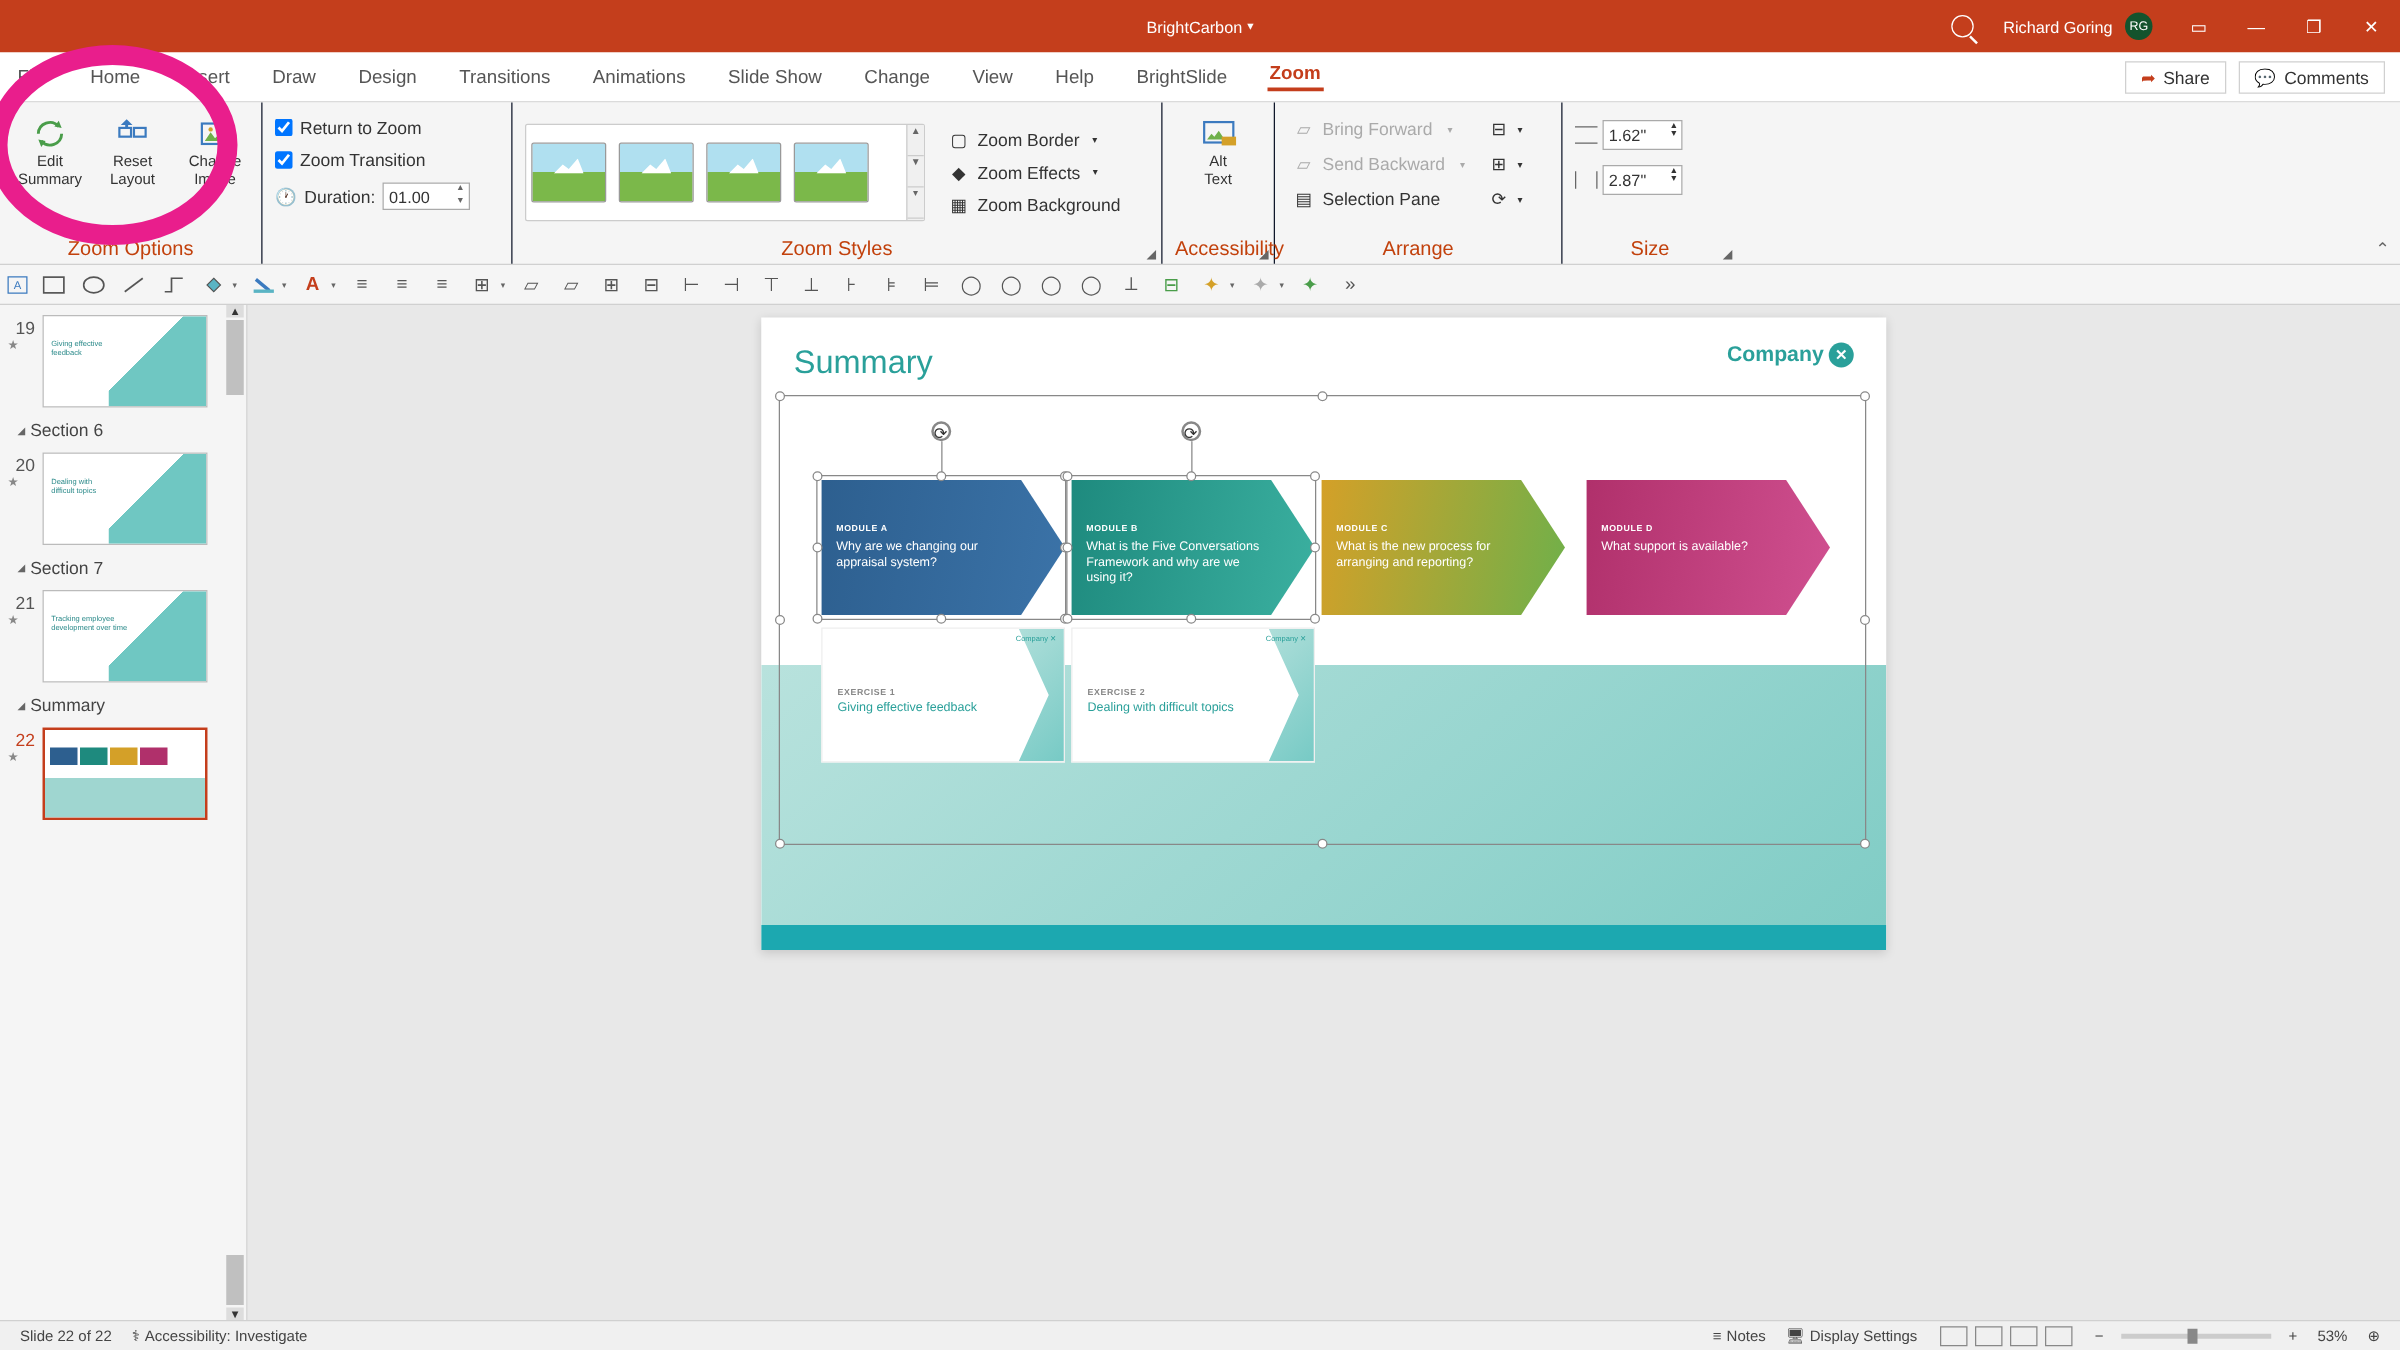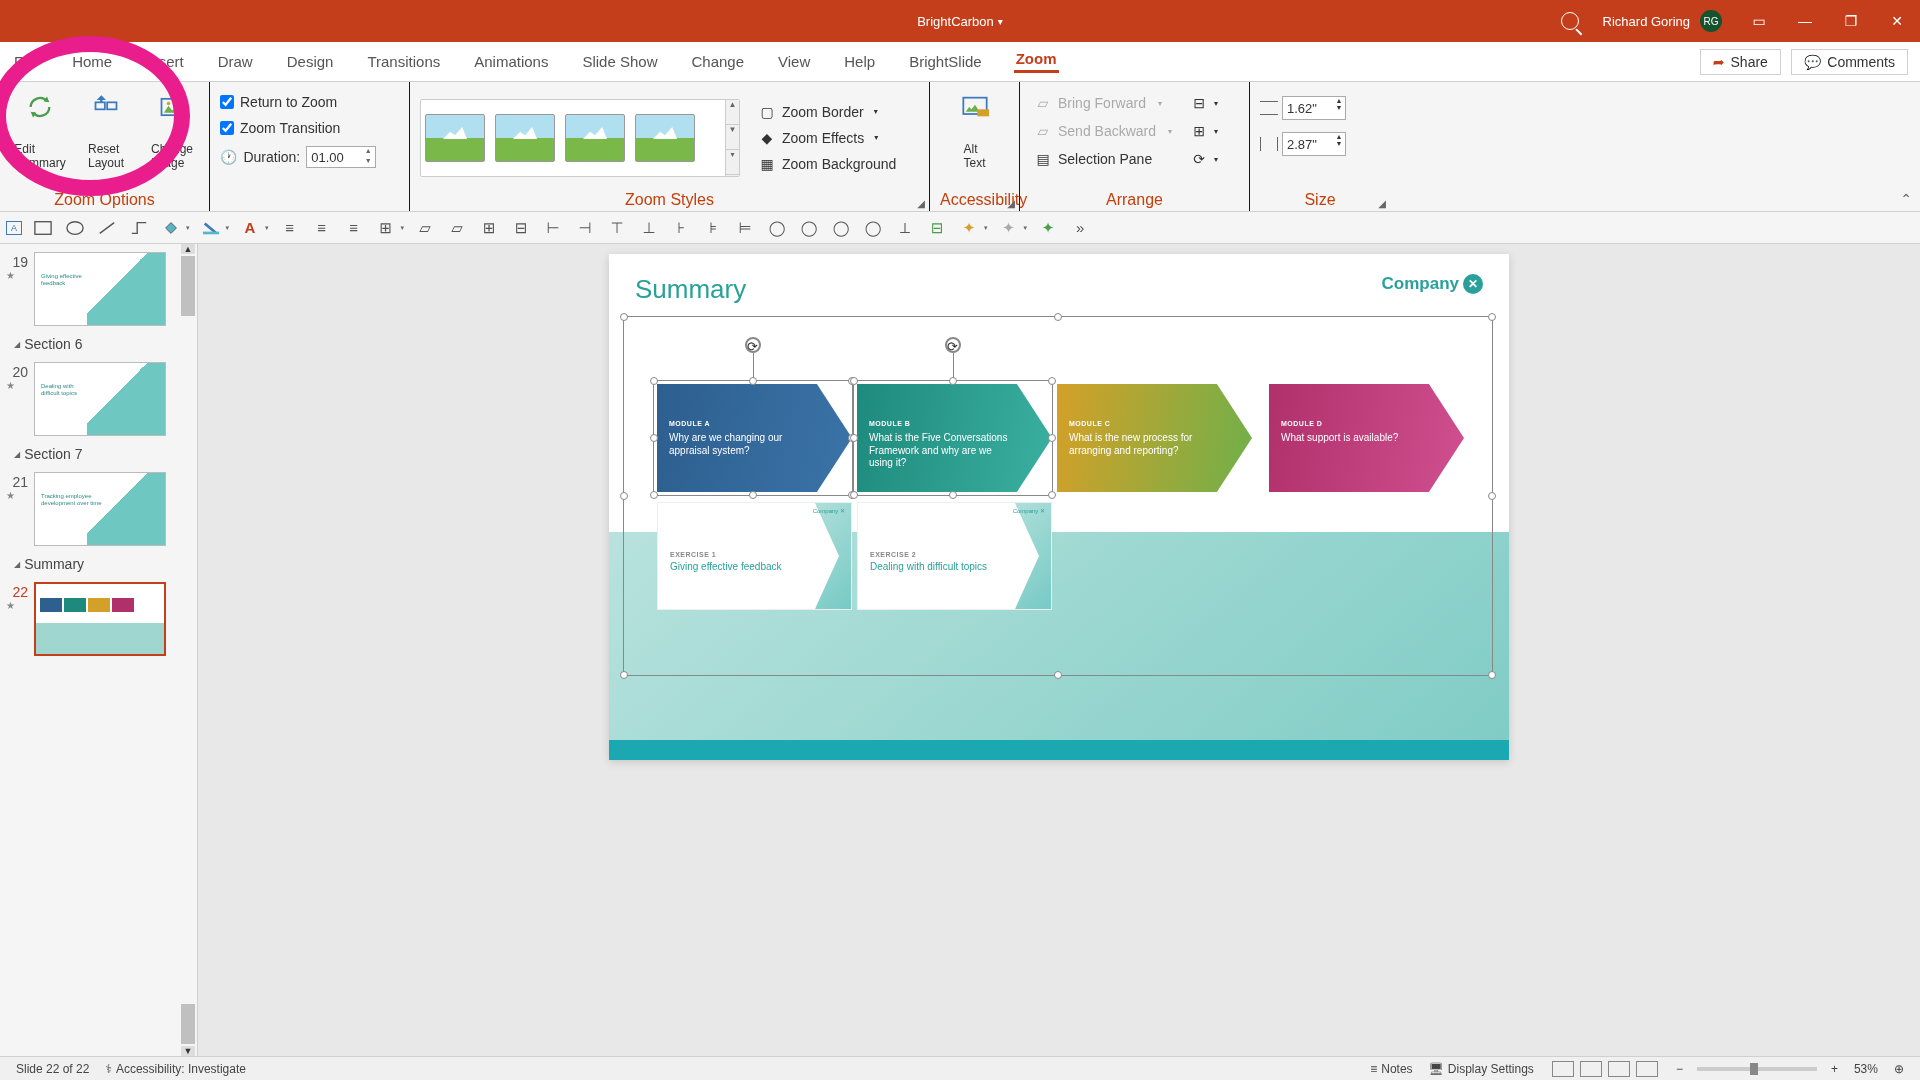--- a/index.html
+++ b/index.html
@@ -15,21 +15,21 @@
 .titlebar .winbtn{width:46px;height:42px;display:flex;align-items:center;justify-content:center;font-size:14px}
 .tabs{height:40px;background:#fff;border-bottom:1px solid #d0d0d0;display:flex;align-items:center;padding:0 12px;gap:30px;position:relative}
 .tabs .tab{font-size:15px;color:#555;padding:0 2px;cursor:pointer}
 .tabs .tab.active{color:#c43e1c;font-weight:600;border-bottom:3px solid #c43e1c;padding-bottom:3px}
 .tabs .right{display:flex;gap:10px;align-items:center}
 .tabs .sharebtn{border:1px solid #d0d0d0;padding:4px 12px;font-size:14px;display:flex;align-items:center;gap:6px;background:#fff}
 .ribbon{height:130px;background:#f5f5f5;border-bottom:1px solid #d0d0d0;display:flex;align-items:stretch;position:relative}
 .ribbon .group{border-right:1px solid #0f172a;padding:6px 10px 2px;display:flex;flex-direction:column}
 .ribbon .group .label{text-align:center;font-size:16px;color:#c2410c;padding-top:4px}
 .ribbon .group .content{flex:1;display:flex;align-items:flex-start;gap:6px}
-.bigbtn{display:flex;flex-direction:column;align-items:center;justify-content:flex-start;padding:4px 4px;font-size:12px;text-align:left;line-height:1.2;gap:20px;min-width:60px}
+.bigbtn{display:flex;flex-direction:column;align-items:center;justify-content:flex-start;padding:4px 4px;font-size:12px;text-align:center;line-height:1.2;gap:0;min-width:60px}
 .bigbtn .ico{width:30px;height:30px;display:flex;align-items:center;justify-content:center}
 .chk{display:flex;align-items:center;gap:6px;font-size:14px;padding:2px 0}
 .chk input{width:14px;height:14px}
 .optrow{display:flex;align-items:center;gap:6px;font-size:14px;padding:2px 0}
 .spinbox{width:70px;height:22px;border:1px solid #aaa;background:#fff;display:flex;align-items:center;padding:0 4px;font-size:13px;position:relative}
 .spinbox .spin{position:absolute;right:0;top:0;width:14px;height:100%;display:flex;flex-direction:column}
 .spinbox .spin span{flex:1;font-size:7px;text-align:center;line-height:1;color:#666}
 .gallery{width:320px;height:78px;border:1px solid #ccc;background:#fff;border-radius:2px;display:flex;align-items:center;padding:4px;gap:10px;position:relative}
 .gallery .thumb{width:60px;height:48px;border:1px solid #999;background:linear-gradient(#b0e0f0 50%,#7bb84a 50%);border-radius:2px;position:relative}
 .gallery .thumb::before{content:"";position:absolute;left:50%;top:40%;transform:translate(-50%,-50%);width:24px;height:12px;background:#fff;clip-path:polygon(0 100%,30% 40%,50% 70%,80% 0,100% 100%)}

